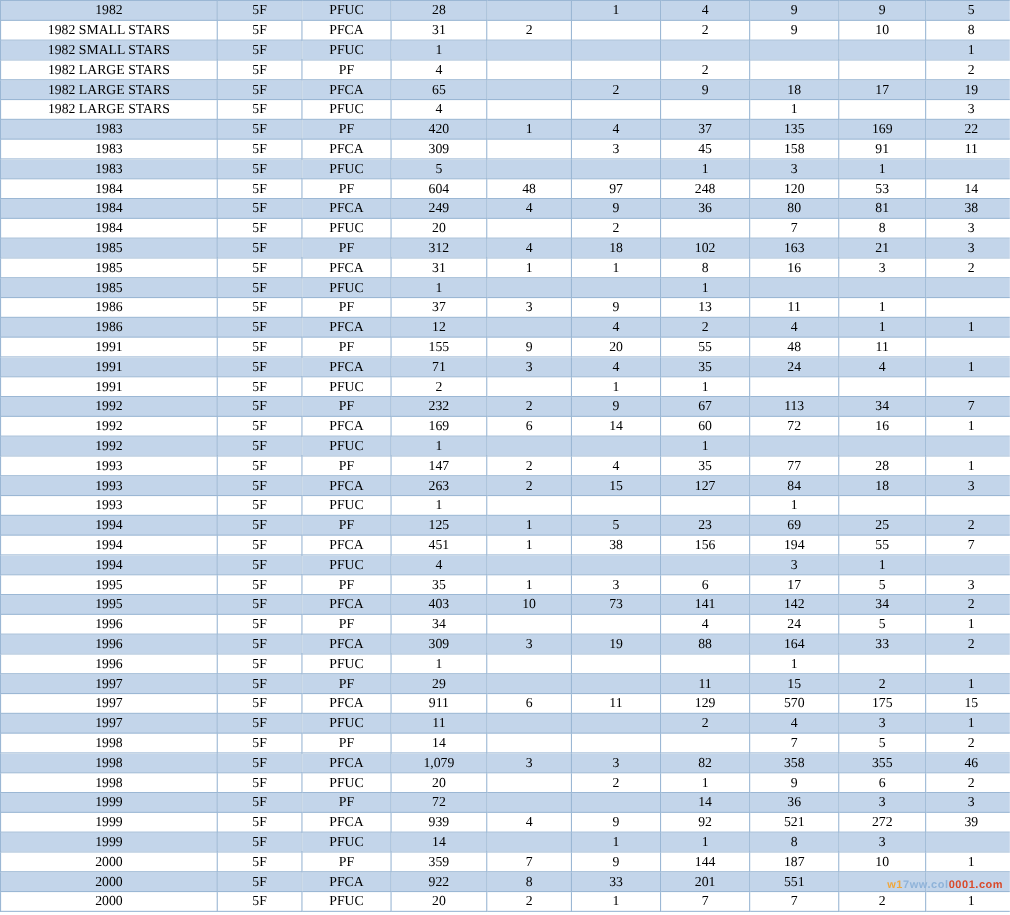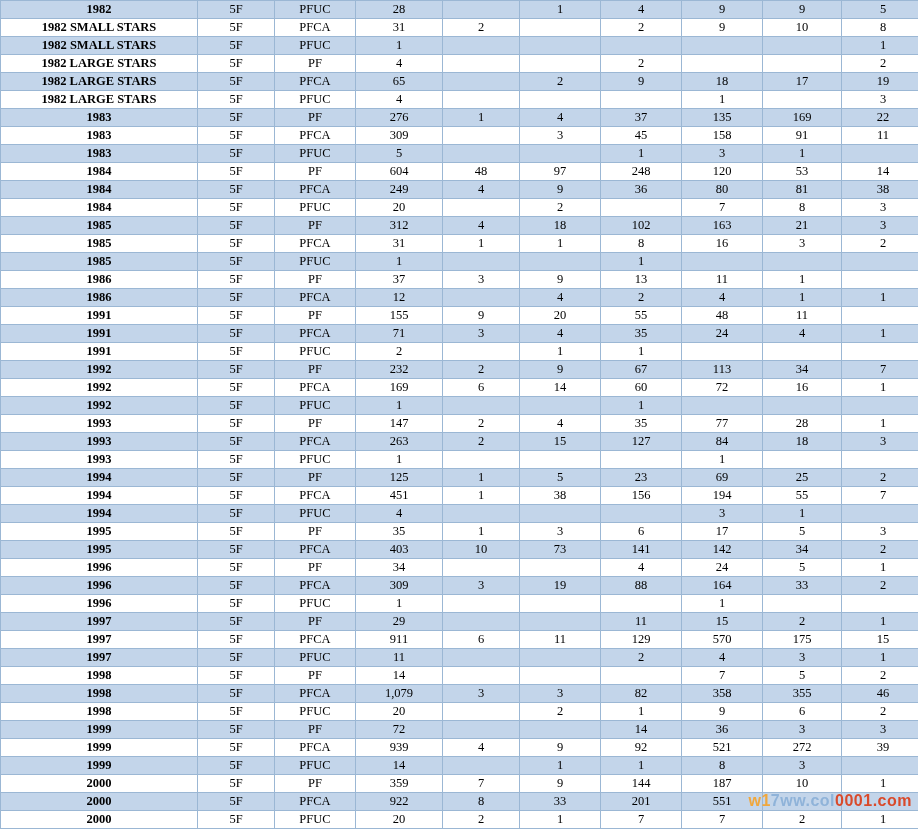--- a/index.html
+++ b/index.html
@@ -30,36 +30,36 @@
     vertical-align: middle;
     white-space: nowrap;
     overflow: hidden;
   }
   tr.row-alt td {
     background: #c3d5ea;
   }
   tr.row-plain td {
     background: #ffffff;
   }
-  td.c0 { width: 196px; font-weight: bold; }
+  td.c0 { width: 196px; }
   td.c1 { width: 76px; }
   td.c2 { width: 80px; }
   td.c3 { width: 86px; }
   td.c4 { width: 76px; }
   td.c5 { width: 80px; }
   td.c6 { width: 80px; }
   td.c7 { width: 80px; }
   td.c8 { width: 78px; }
   td.c9 { width: 82px; }
   .watermark {
     position: absolute;
     right: 6px;
     bottom: 22px;
     font-family: "Liberation Sans", sans-serif;
-    font-size: 16px;
+    font-size: 10px;
     font-weight: bold;
     letter-spacing: 0.5px;
     pointer-events: none;
     text-align: right;
   }
   .wm-a { color: #f0a73c; }
   .wm-b { color: #8fb3d9; }
   .wm-c { color: #d94a2b; }
 </style>
 </head>
@@ -136,21 +136,21 @@
         <td class="c5"></td>
         <td class="c6"></td>
         <td class="c7">1</td>
         <td class="c8"></td>
         <td class="c9">3</td>
       </tr>
       <tr class="row-alt">
         <td class="c0">1983</td>
         <td class="c1">5F</td>
         <td class="c2">PF</td>
-        <td class="c3">276</td>
+        <td class="c3">420</td>
         <td class="c4">1</td>
         <td class="c5">4</td>
         <td class="c6">37</td>
         <td class="c7">135</td>
         <td class="c8">169</td>
         <td class="c9">22</td>
       </tr>
       <tr class="row-plain">
         <td class="c0">1983</td>
         <td class="c1">5F</td>

